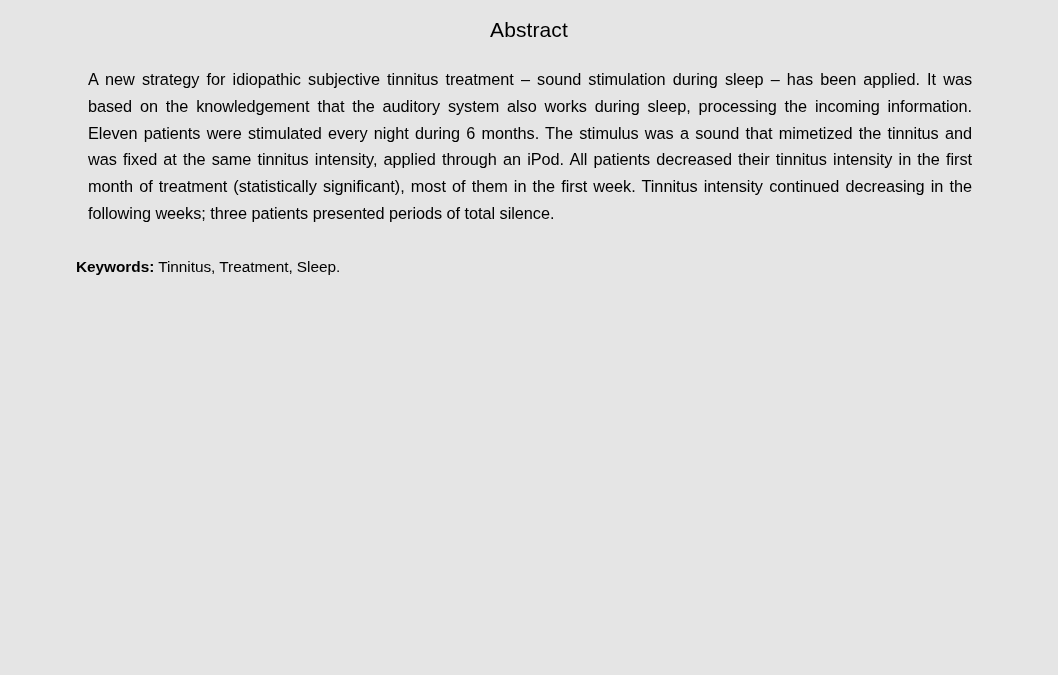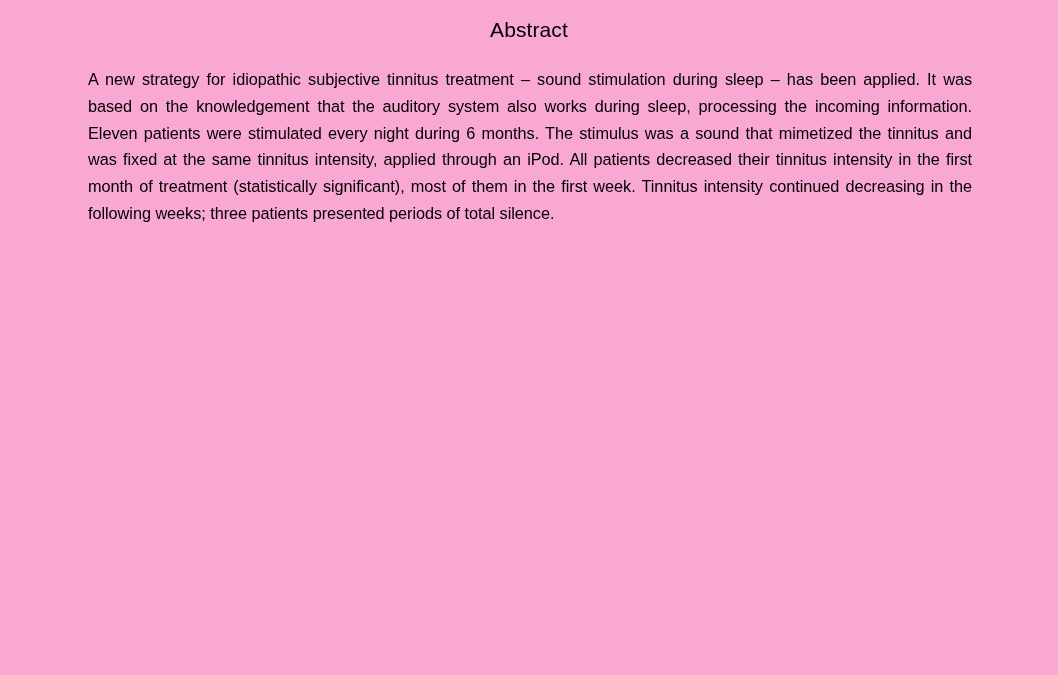--- a/index.html
+++ b/index.html
@@ -17,21 +17,21 @@
     color: #000000;
     -webkit-font-smoothing: antialiased;
   }
 
   .page {
     position: absolute;
     left: 0;
     top: 0;
     width: 1058px;
     height: 675px;
-    background: #f9a8d4;
+    background: #e5e5e5;
   }
 
   .page-title {
     position: absolute;
     left: 0;
     top: 3px;
     width: 1058px;
     text-align: center;
     font-size: 21px;
     font-weight: 400;
@@ -81,14 +81,17 @@
 <body>
 
 <div class="page">
 
   <h1 class="page-title">Abstract</h1>
 
   <div class="abstract-body">
     <p>A new strategy for idiopathic subjective tinnitus treatment – sound stimulation during sleep – has been applied. It was based on the knowledgement that the auditory system also works during sleep, processing the incoming information. Eleven patients were stimulated every night during 6 months. The stimulus was a sound that mimetized the tinnitus and was fixed at the same tinnitus intensity, applied through an iPod. All patients decreased their tinnitus intensity in the first month of treatment (statistically significant), most of them in the first week. Tinnitus intensity continued decreasing in the following weeks; three patients presented periods of total silence.</p>
   </div>
 
+  <div class="keywords-line">
+    <span class="keywords-label">Keywords:</span><span> </span><span class="keywords-values">Tinnitus, Treatment, Sleep.</span>
+  </div>
 
 </div>
 
 </body></html>

